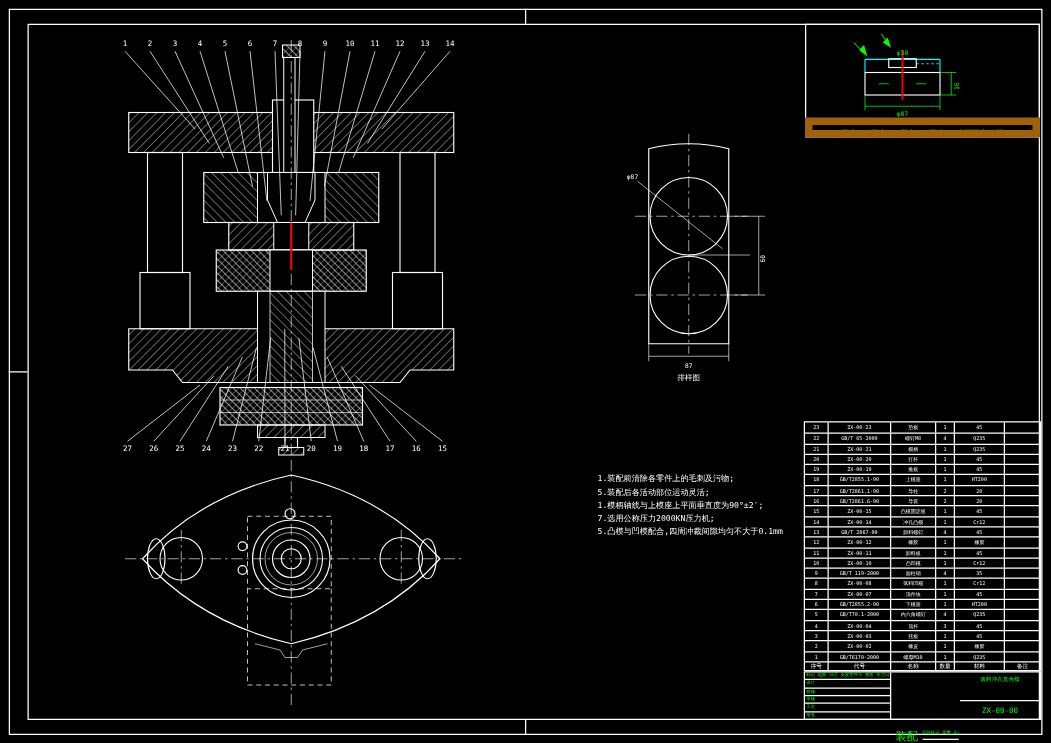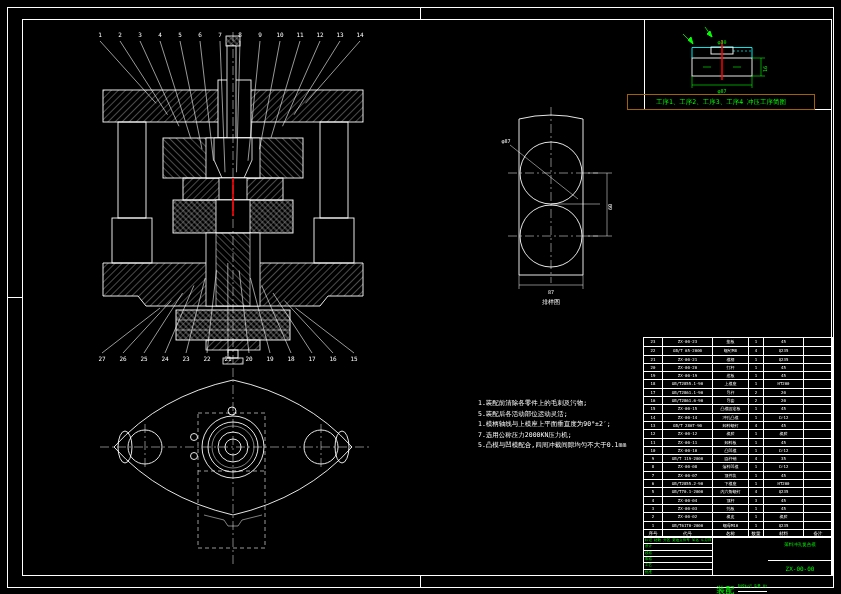--- a/index.html
+++ b/index.html
@@ -8,21 +8,21 @@
   .abs{position:absolute;box-sizing:border-box;}
   svg{position:absolute;overflow:visible;}
   svg text{fill:#fff;font-family:"DejaVu Sans Mono",monospace;}
   .ldr{stroke:#fff;stroke-width:0.6;}
   .bnum{font-size:6px;fill:#fff;text-anchor:middle;}
   .dimg{fill:#00ff00;font-size:5px;text-anchor:middle;}
   .cl{stroke:#fff;stroke-width:0.5;stroke-dasharray:9 3 2 3;}
   .hid{stroke:#fff;stroke-width:0.6;stroke-dasharray:4 3;}
   .sld{stroke:#fff;fill:none;stroke-width:0.9;}
   .thin{stroke:#fff;fill:none;stroke-width:0.5;}
-  #notes{left:478px;top:398px;width:175px;color:#fff;font-size:6.5px;line-height:10.5px;white-space:nowrap;}
+  #notes{left:478px;top:378px;width:175px;color:#fff;font-size:6.5px;line-height:10.5px;white-space:nowrap;}
   #bom{left:643px;top:337px;width:190px;height:200px;border:1px solid #fff;
        display:grid;grid-template-columns:19px 50px 36px 15px 40px 1fr;grid-auto-rows:8.3px;}
   .bc{border-right:1px solid #fff;border-top:1px solid #fff;font-size:4px;line-height:8px;
       text-align:center;color:#fff;overflow:hidden;white-space:nowrap;}
   .bc:nth-child(6n){border-right:none;}
   .bc.first{border-top:none;}
   .bh{font-size:4.5px;}
   .tb{left:643px;top:537px;width:190px;height:39px;border:1px solid #fff;display:flex;}
   .tb-left{width:68px;border-right:1px solid #fff;display:flex;flex-direction:column;}
   .tb-lrow{flex:1;border-bottom:1px solid #fff;font-size:3.5px;line-height:5.5px;color:#00ff00;
@@ -32,21 +32,21 @@
   .tb-title{height:17px;color:#00ff00;font-size:9px;line-height:17px;text-align:center;
             overflow:hidden;border-bottom:1px solid #fff;}
   .tb-stage{height:9px;color:#00ff00;font-size:3.5px;line-height:9px;text-align:center;
             border-bottom:1px solid #fff;overflow:hidden;white-space:nowrap;}
   .tb-sheets{flex:1;color:#00ff00;font-size:4px;line-height:10px;text-align:center;overflow:hidden;white-space:nowrap;}
   .tb-right{flex:1;display:flex;flex-direction:column;}
   .tb-name{height:20px;border-bottom:1px solid #fff;color:#00ff00;font-size:4.5px;line-height:9px;
            text-align:center;overflow:hidden;padding-top:2px;}
   .tb-no{flex:1;color:#00ff00;font-size:6px;line-height:16px;text-align:center;overflow:hidden;white-space:nowrap;}
   #detailbox{left:644px;top:19px;width:188px;height:91px;border:1px solid #fff;}
-  #detailcap{left:627px;top:94px;width:188px;height:16px;border:1px solid #a16207;color:#00ff00;
+  #detailcap{left:644px;top:94px;width:188px;height:16px;border:6px solid #a16207;color:#00ff00;
              font-size:6.5px;line-height:15px;text-align:center;overflow:hidden;white-space:nowrap;}
 </style>
 </head>
 <body>
 
 <div class="abs" style="left:7px;top:7px;width:827px;height:581px;border:1px solid #fff;"></div>
 <div class="abs" style="left:22px;top:19px;width:810px;height:557px;border:1.5px solid #fff;"></div>
 <div class="abs" style="left:7px;top:297px;width:15px;height:1px;background:#fff;"></div>
 <div class="abs" style="left:420px;top:7px;width:1px;height:12px;background:#fff;"></div>
 <div class="abs" style="left:420px;top:576px;width:1px;height:12px;background:#fff;"></div>

